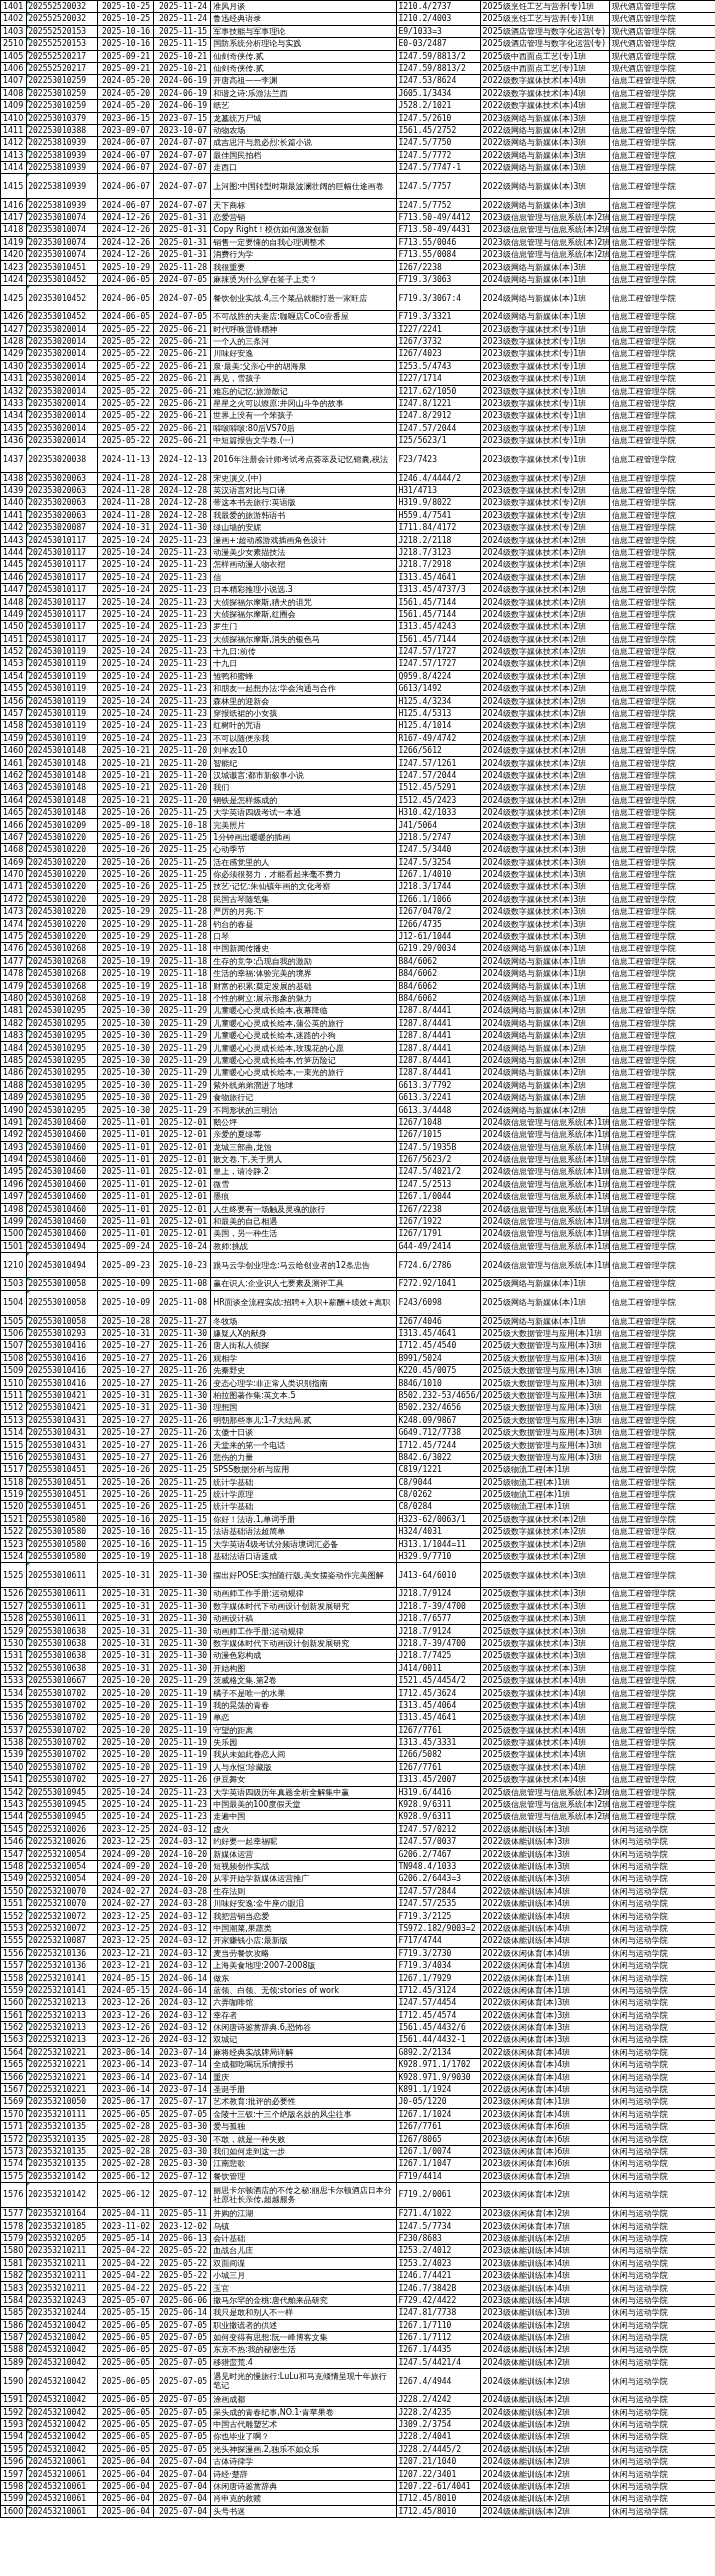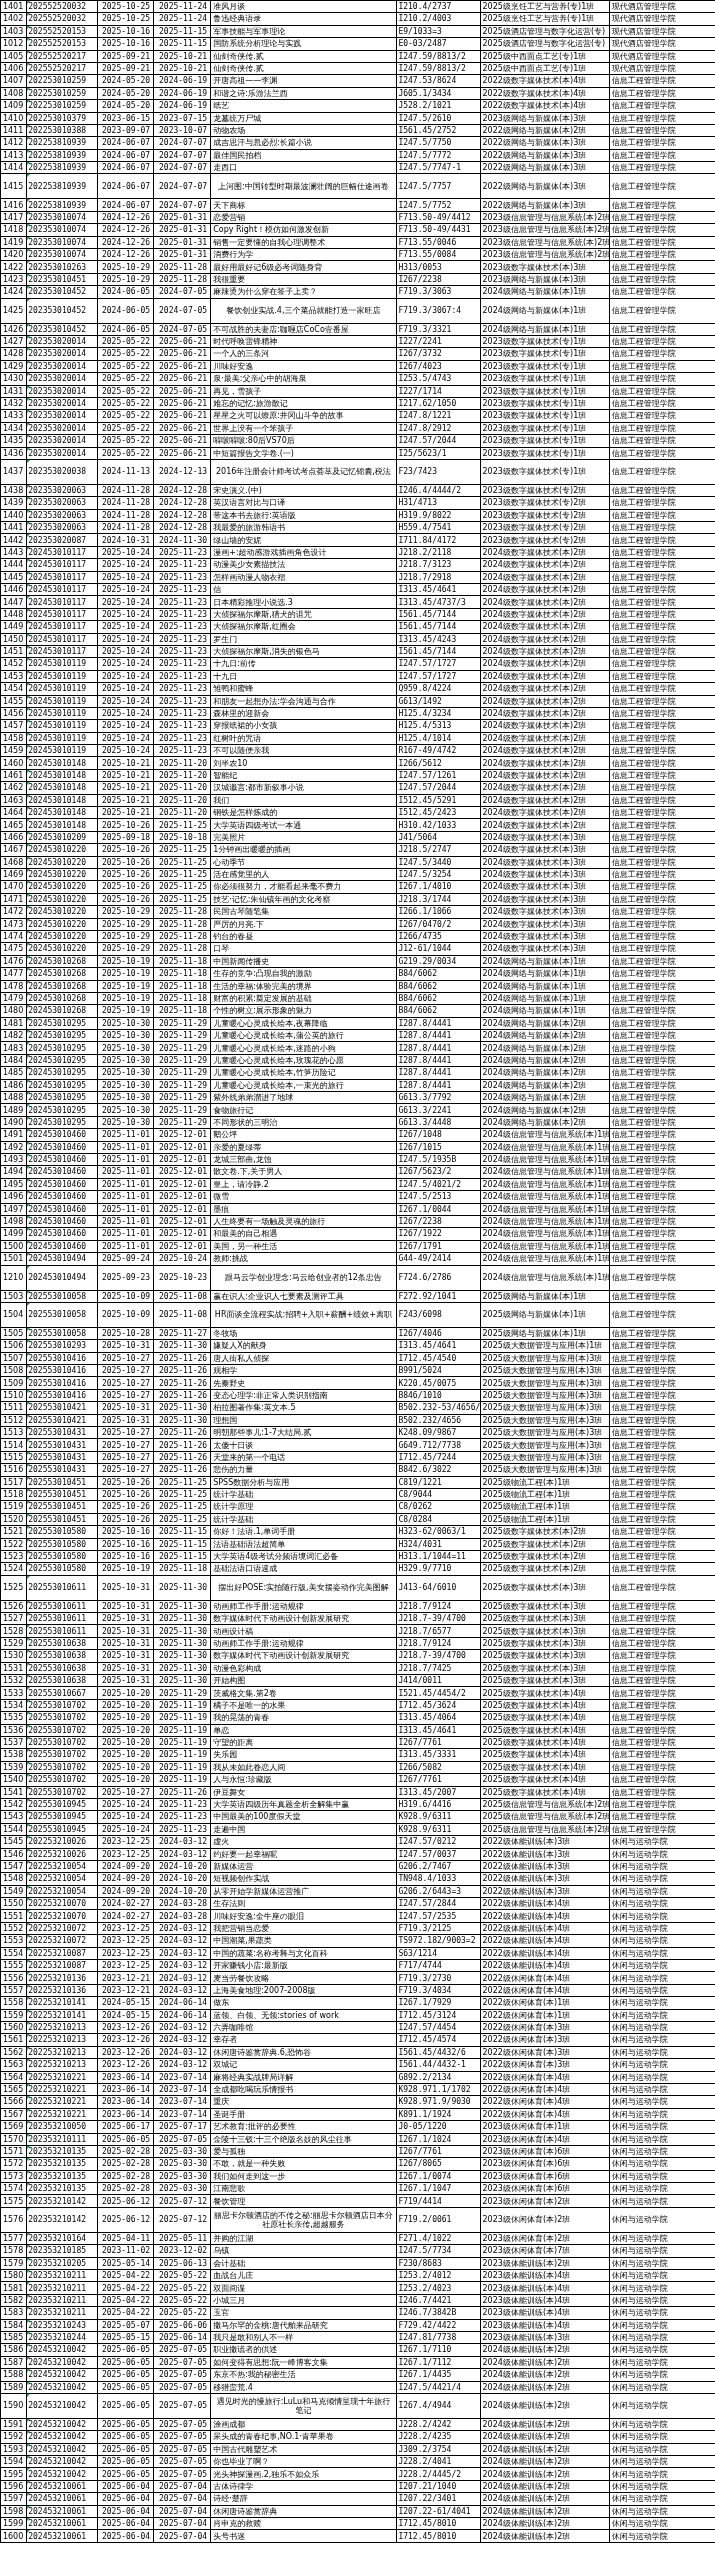--- a/index.html
+++ b/index.html
@@ -23,21 +23,21 @@
   .mono{font-family:"DejaVu Sans Mono","Liberation Mono",monospace;}
   .c0{width:26px;text-align:right;padding-right:3.1px;}
   .c1{width:71px;text-align:left;padding-left:1.2px;}
   .c2{width:56px;text-align:right;padding-right:3.1px;}
   .c3{width:57px;text-align:right;padding-right:3.1px;}
   .c4{width:185px;text-align:left;}
   .c5{width:84px;text-align:left;}
   .c6{width:129px;text-align:left;}
   .c7{width:106px;text-align:left;}
   tr.wrap td{height:25px;}
-  tr.wrap td.c4{white-space:normal;word-break:break-all;text-align:center;}
+  tr.wrap td.c4{white-space:normal;word-break:break-all;}
   .tri{
     position:absolute;top:0;left:0;width:0;height:0;
     border-top:3.1px solid #00a651;
     border-right:3.1px solid transparent;
   }
 </style>
 </head>
 <body>
 
 <div class="sheet">
@@ -67,21 +67,21 @@
           <td class="c0">1403</td>
           <td class="c1 mono">202552520153<span class="tri"></span></td>
           <td class="c2 mono">2025-10-16</td>
           <td class="c3 mono">2025-11-15</td>
           <td class="c4">军事技能与军事理论</td>
           <td class="c5 mono">E9/1033=3</td>
           <td class="c6">2025级酒店管理与数字化运营(专)</td>
           <td class="c7">现代酒店管理学院</td>
         </tr>
         <tr>
-          <td class="c0">1012</td>
+          <td class="c0">2510</td>
           <td class="c1 mono">202552520153<span class="tri"></span></td>
           <td class="c2 mono">2025-10-16</td>
           <td class="c3 mono">2025-11-15</td>
           <td class="c4">国防系统分析理论与实践</td>
           <td class="c5 mono">E0-03/2487</td>
           <td class="c6">2025级酒店管理与数字化运营(专)</td>
           <td class="c7">现代酒店管理学院</td>
         </tr>
         <tr>
           <td class="c0">1405</td>
@@ -237,30 +237,20 @@
           <td class="c0">1420</td>
           <td class="c1 mono">202353010074<span class="tri"></span></td>
           <td class="c2 mono">2024-12-26</td>
           <td class="c3 mono">2025-01-31</td>
           <td class="c4">消费行为学</td>
           <td class="c5 mono">F713.55/0084</td>
           <td class="c6">2023级信息管理与信息系统(本)2班</td>
           <td class="c7">信息工程管理学院</td>
         </tr>
         <tr>
-          <td class="c0">1422</td>
-          <td class="c1 mono">202353010263<span class="tri"></span></td>
-          <td class="c2 mono">2025-10-29</td>
-          <td class="c3 mono">2025-11-28</td>
-          <td class="c4">最好用最好记6级必考词随身背</td>
-          <td class="c5 mono">H313/0053</td>
-          <td class="c6">2023级数字媒体技术(本)3班</td>
-          <td class="c7">信息工程管理学院</td>
-        </tr>
-        <tr>
           <td class="c0">1423</td>
           <td class="c1 mono">202353010451<span class="tri"></span></td>
           <td class="c2 mono">2025-10-29</td>
           <td class="c3 mono">2025-11-28</td>
           <td class="c4">我很重要</td>
           <td class="c5 mono">I267/2238</td>
           <td class="c6">2023级网络与新媒体(本)3班</td>
           <td class="c7">信息工程管理学院</td>
         </tr>
         <tr>
@@ -1547,30 +1537,20 @@
           <td class="c0">1553</td>
           <td class="c1 mono">202253210072<span class="tri"></span></td>
           <td class="c2 mono">2023-12-25</td>
           <td class="c3 mono">2024-03-12</td>
           <td class="c4">中国潮菜,果蔬类</td>
           <td class="c5 mono">TS972.182/9003=2</td>
           <td class="c6">2022级体能训练(本)4班</td>
           <td class="c7">休闲与运动学院</td>
         </tr>
         <tr>
-          <td class="c0">1554</td>
-          <td class="c1 mono">202253210087<span class="tri"></span></td>
-          <td class="c2 mono">2023-12-25</td>
-          <td class="c3 mono">2024-03-12</td>
-          <td class="c4">中国的蔬菜:名称考释与文化百科</td>
-          <td class="c5 mono">S63/1214</td>
-          <td class="c6">2022级体能训练(本)4班</td>
-          <td class="c7">休闲与运动学院</td>
-        </tr>
-        <tr>
           <td class="c0">1555</td>
           <td class="c1 mono">202253210087<span class="tri"></span></td>
           <td class="c2 mono">2023-12-25</td>
           <td class="c3 mono">2024-03-12</td>
           <td class="c4">开家赚钱小店:最新版</td>
           <td class="c5 mono">F717/4744</td>
           <td class="c6">2022级体能训练(本)4班</td>
           <td class="c7">休闲与运动学院</td>
         </tr>
         <tr>

